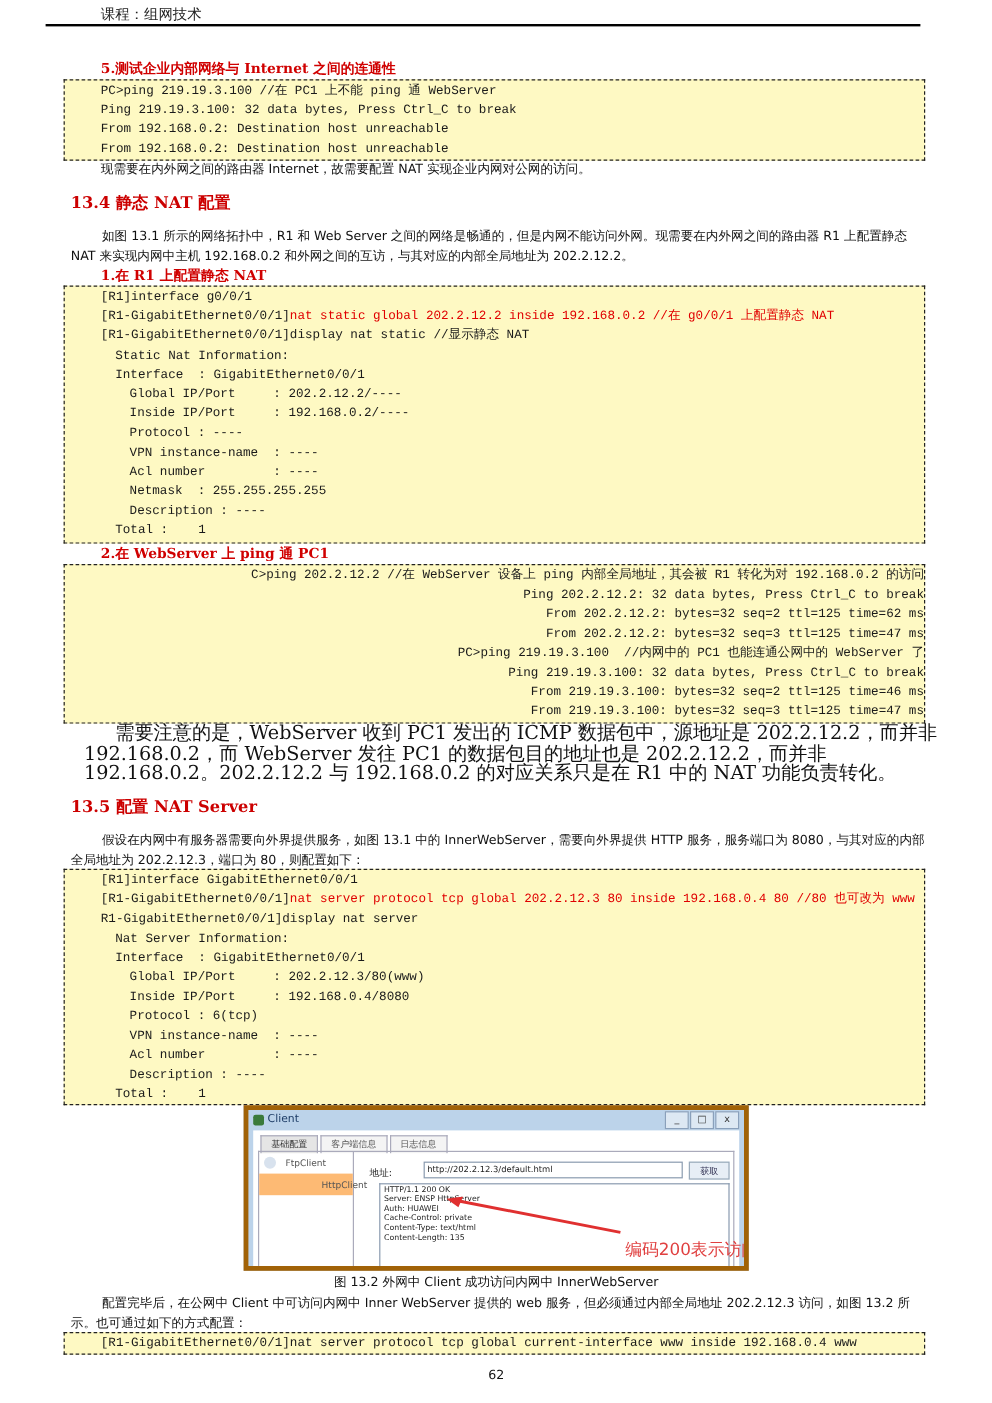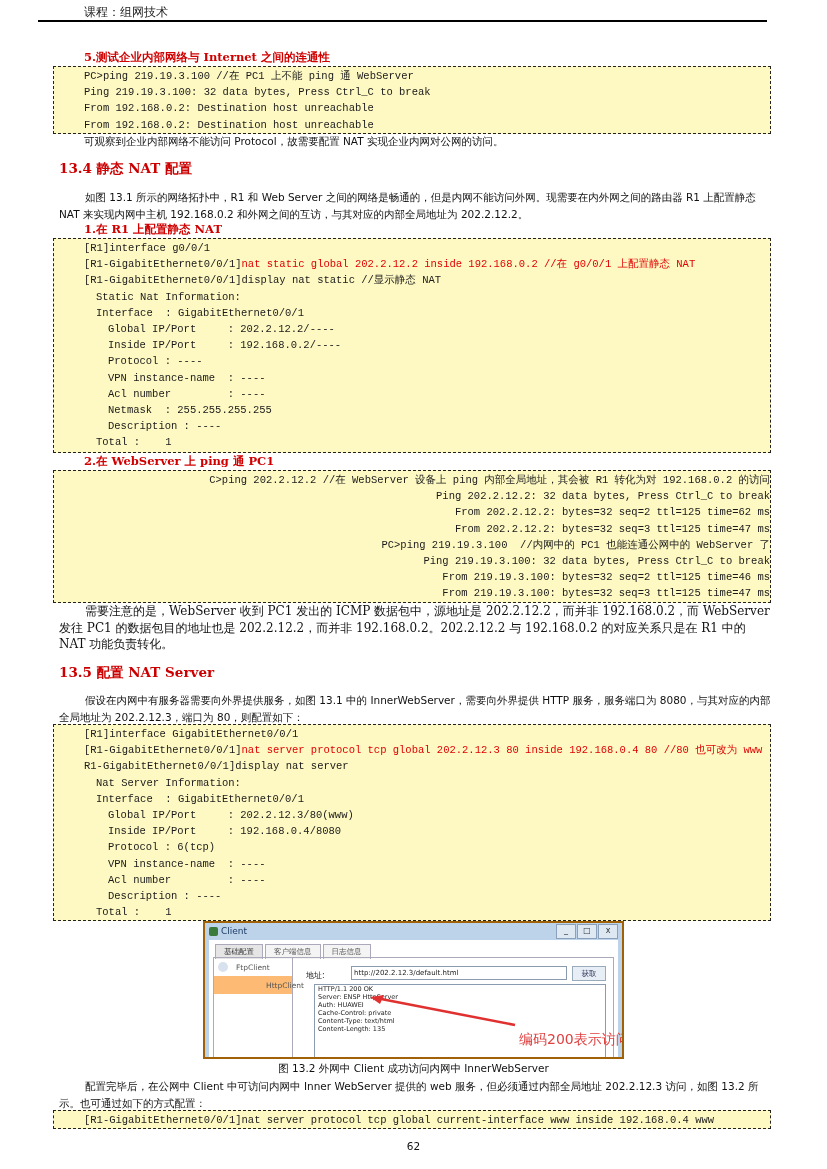--- a/index.html
+++ b/index.html
@@ -8,33 +8,33 @@
   .hdr { position:absolute; left:84px; top:4px; font-size:12px; color:#222; }
   .hdr-rule { position:absolute; left:38px; top:20px; width:729px; height:2px; background:#000; }
 
   .step { position:absolute; left:84px; font-family:"DejaVu Serif", serif; font-size:11.5px;
           font-weight:bold; color:#d00000; white-space:nowrap; }
   .h2 { position:absolute; left:59px; font-family:"DejaVu Serif", serif; font-size:13.5px;
         font-weight:bold; color:#cc0000; white-space:nowrap; }
   .para { position:absolute; left:59px; width:712px; font-size:10.5px; line-height:16.5px;
           color:#111; text-indent:26px; }
   .para.noind { text-indent:0; left:84px; }
-  .para.serif { font-family:"DejaVu Serif", serif; font-size:12px; }
+  .para.serif { font-family:"DejaVu Serif", serif; font-size:16px;margin-left:11px; }
 
   .code { position:absolute; left:53px; width:718px; background:#fef9c3;
           border:1px dashed #222; box-sizing:border-box; padding:1px 0 0 30px; }
   .code .ln { font-family:"Liberation Mono", "DejaVu Sans Mono", monospace; font-size:10.5px;
               line-height:16.2px; height:16.2px; white-space:pre; color:#1a1a1a; }
   .code .red { color:#e00000; }
   .i1 { padding-left:12px; }
   .i2 { padding-left:24px; }
 
   
   .win { position:absolute; left:203px; top:921px; width:421px; height:138px;
-         background:#bcd3ea; border:2px solid #a16207; box-sizing:border-box; overflow:hidden; }
+         background:#bcd3ea; border:4px solid #a16207; box-sizing:border-box; overflow:hidden; }
   .win-title { height:16px; display:flex; align-items:center; font-size:9px; color:#1d3c66; padding-left:4px; }
   .win-title .ico { width:9px; height:9px; background:#3a7a3a; margin-right:3px; border-radius:2px; }
   .win-ctrls { position:absolute; right:4px; top:1px; display:flex; }
   .win-ctrls span { width:18px; height:13px; border:1px solid #8aa0bb; background:#dde8f3;
                     font-size:8px; text-align:center; line-height:12px; color:#333; margin-left:1px; }
   .win-body { position:absolute; left:4px; top:17px; right:4px; bottom:0; background:#fff; }
   .tabs { position:absolute; left:6px; top:4px; display:flex; }
   .tab { font-size:7.5px; color:#555; border:1px solid #aab; border-bottom:none; padding:2px 8px;
          background:#f4f4f4; margin-right:2px; }
   .tab.active { background:#e5e5e5; color:#333; }
@@ -66,21 +66,21 @@
   <div class="hdr-rule"></div>
 </div>
 
 <div class="step" style="top:50px;">5.测试企业内部网络与 Internet 之间的连通性</div>
 <div class="code" style="top:66px;height:68px;">
   <div class="ln">PC&gt;ping 219.19.3.100 //在 PC1 上不能 ping 通 WebServer</div>
   <div class="ln">Ping 219.19.3.100: 32 data bytes, Press Ctrl_C to break</div>
   <div class="ln">From 192.168.0.2: Destination host unreachable</div>
   <div class="ln">From 192.168.0.2: Destination host unreachable</div>
 </div>
-<div class="para noind" style="top:133px;">可观察到企业内部网络不能访问 Protocol，故需要配置 NAT 实现企业内网对公网的访问。</div>
+<div class="para noind" style="top:133px;">现需要在内外网之间的路由器 Internet，故需要配置 NAT 实现企业内网对公网的访问。</div>
 
 <div class="h2" style="top:160px;">13.4  静态 NAT 配置</div>
 <div class="para" style="top:189px;">如图 13.1 所示的网络拓扑中，R1 和 Web Server 之间的网络是畅通的，但是内网不能访问外网。现需要在内外网之间的路由器 R1 上配置静态 NAT 来实现内网中主机 192.168.0.2 和外网之间的互访，与其对应的内部全局地址为 202.2.12.2。</div>
 <div class="step" style="top:222px;">1.在 R1 上配置静态 NAT</div>
 <div class="code" style="top:238px;height:215px;">
   <div class="ln">[R1]interface g0/0/1</div>
   <div class="ln"><span>[R1-GigabitEthernet0/0/1]</span><span class="red">nat static global 202.2.12.2 inside 192.168.0.2 //在 g0/0/1 上配置静态 NAT</span></div>
   <div class="ln">[R1-GigabitEthernet0/0/1]display nat static //显示静态 NAT</div>
   <div class="ln i1">Static Nat Information:</div>
   <div class="ln i1">Interface  : GigabitEthernet0/0/1</div>

